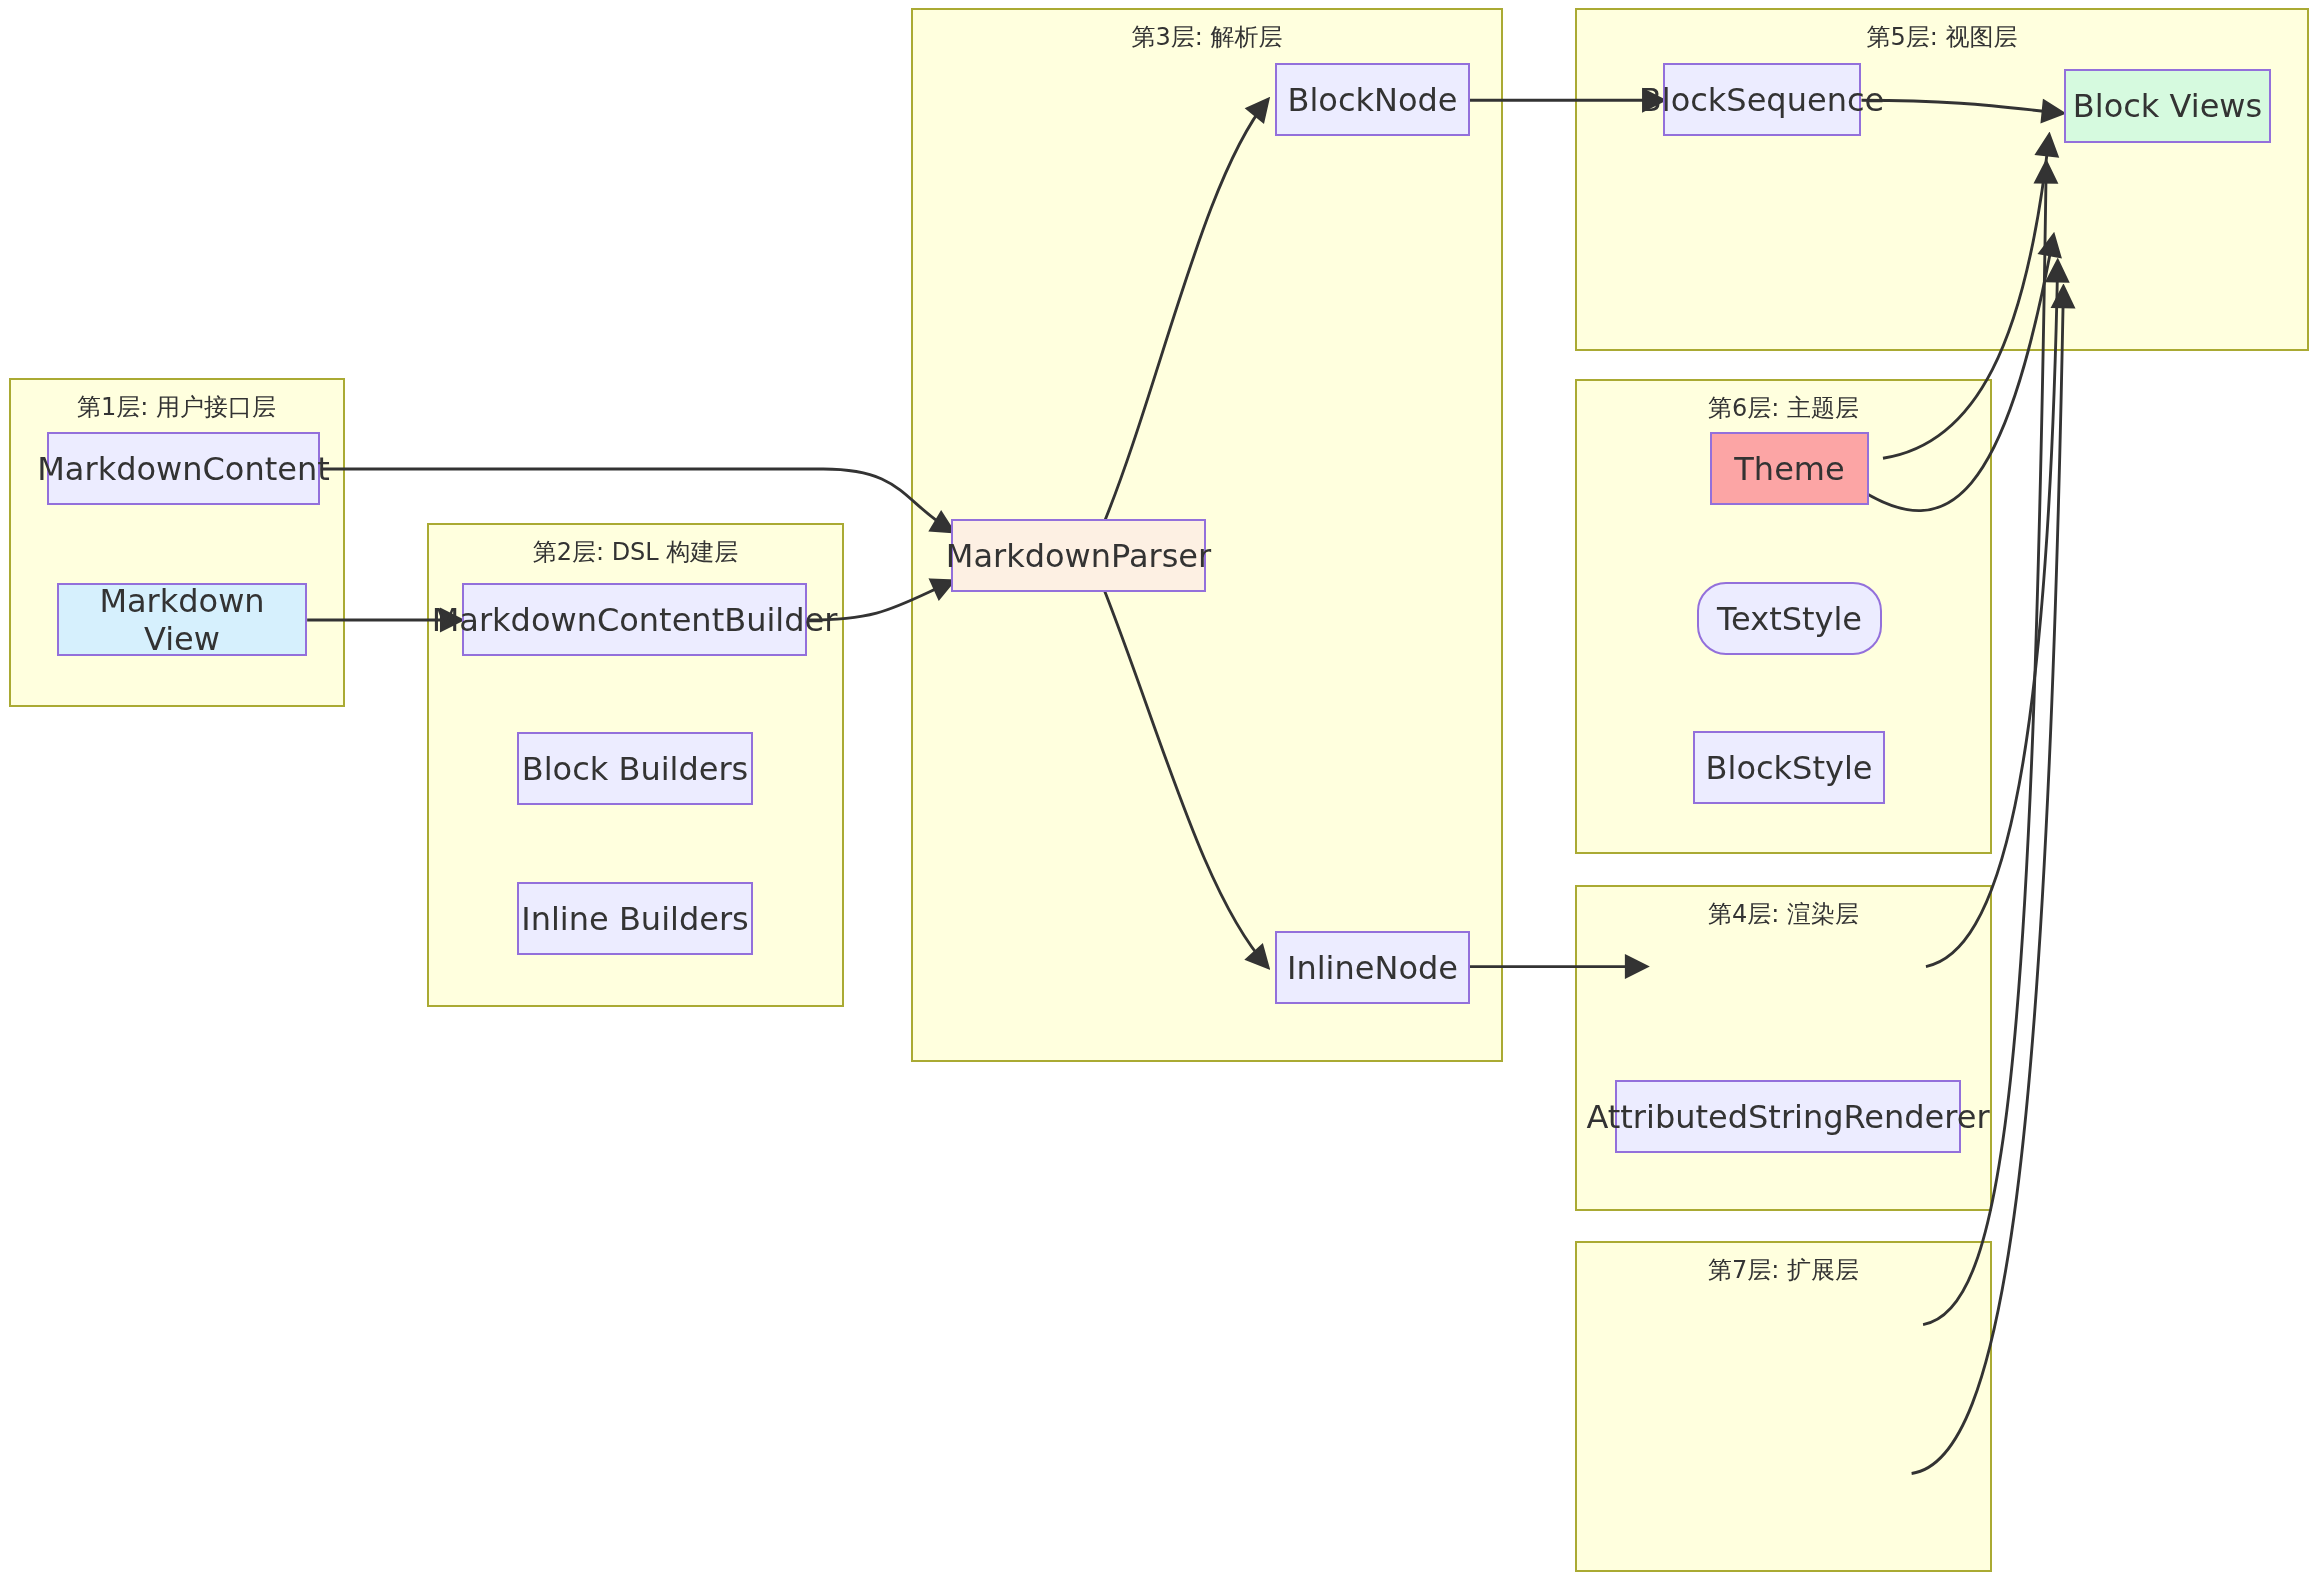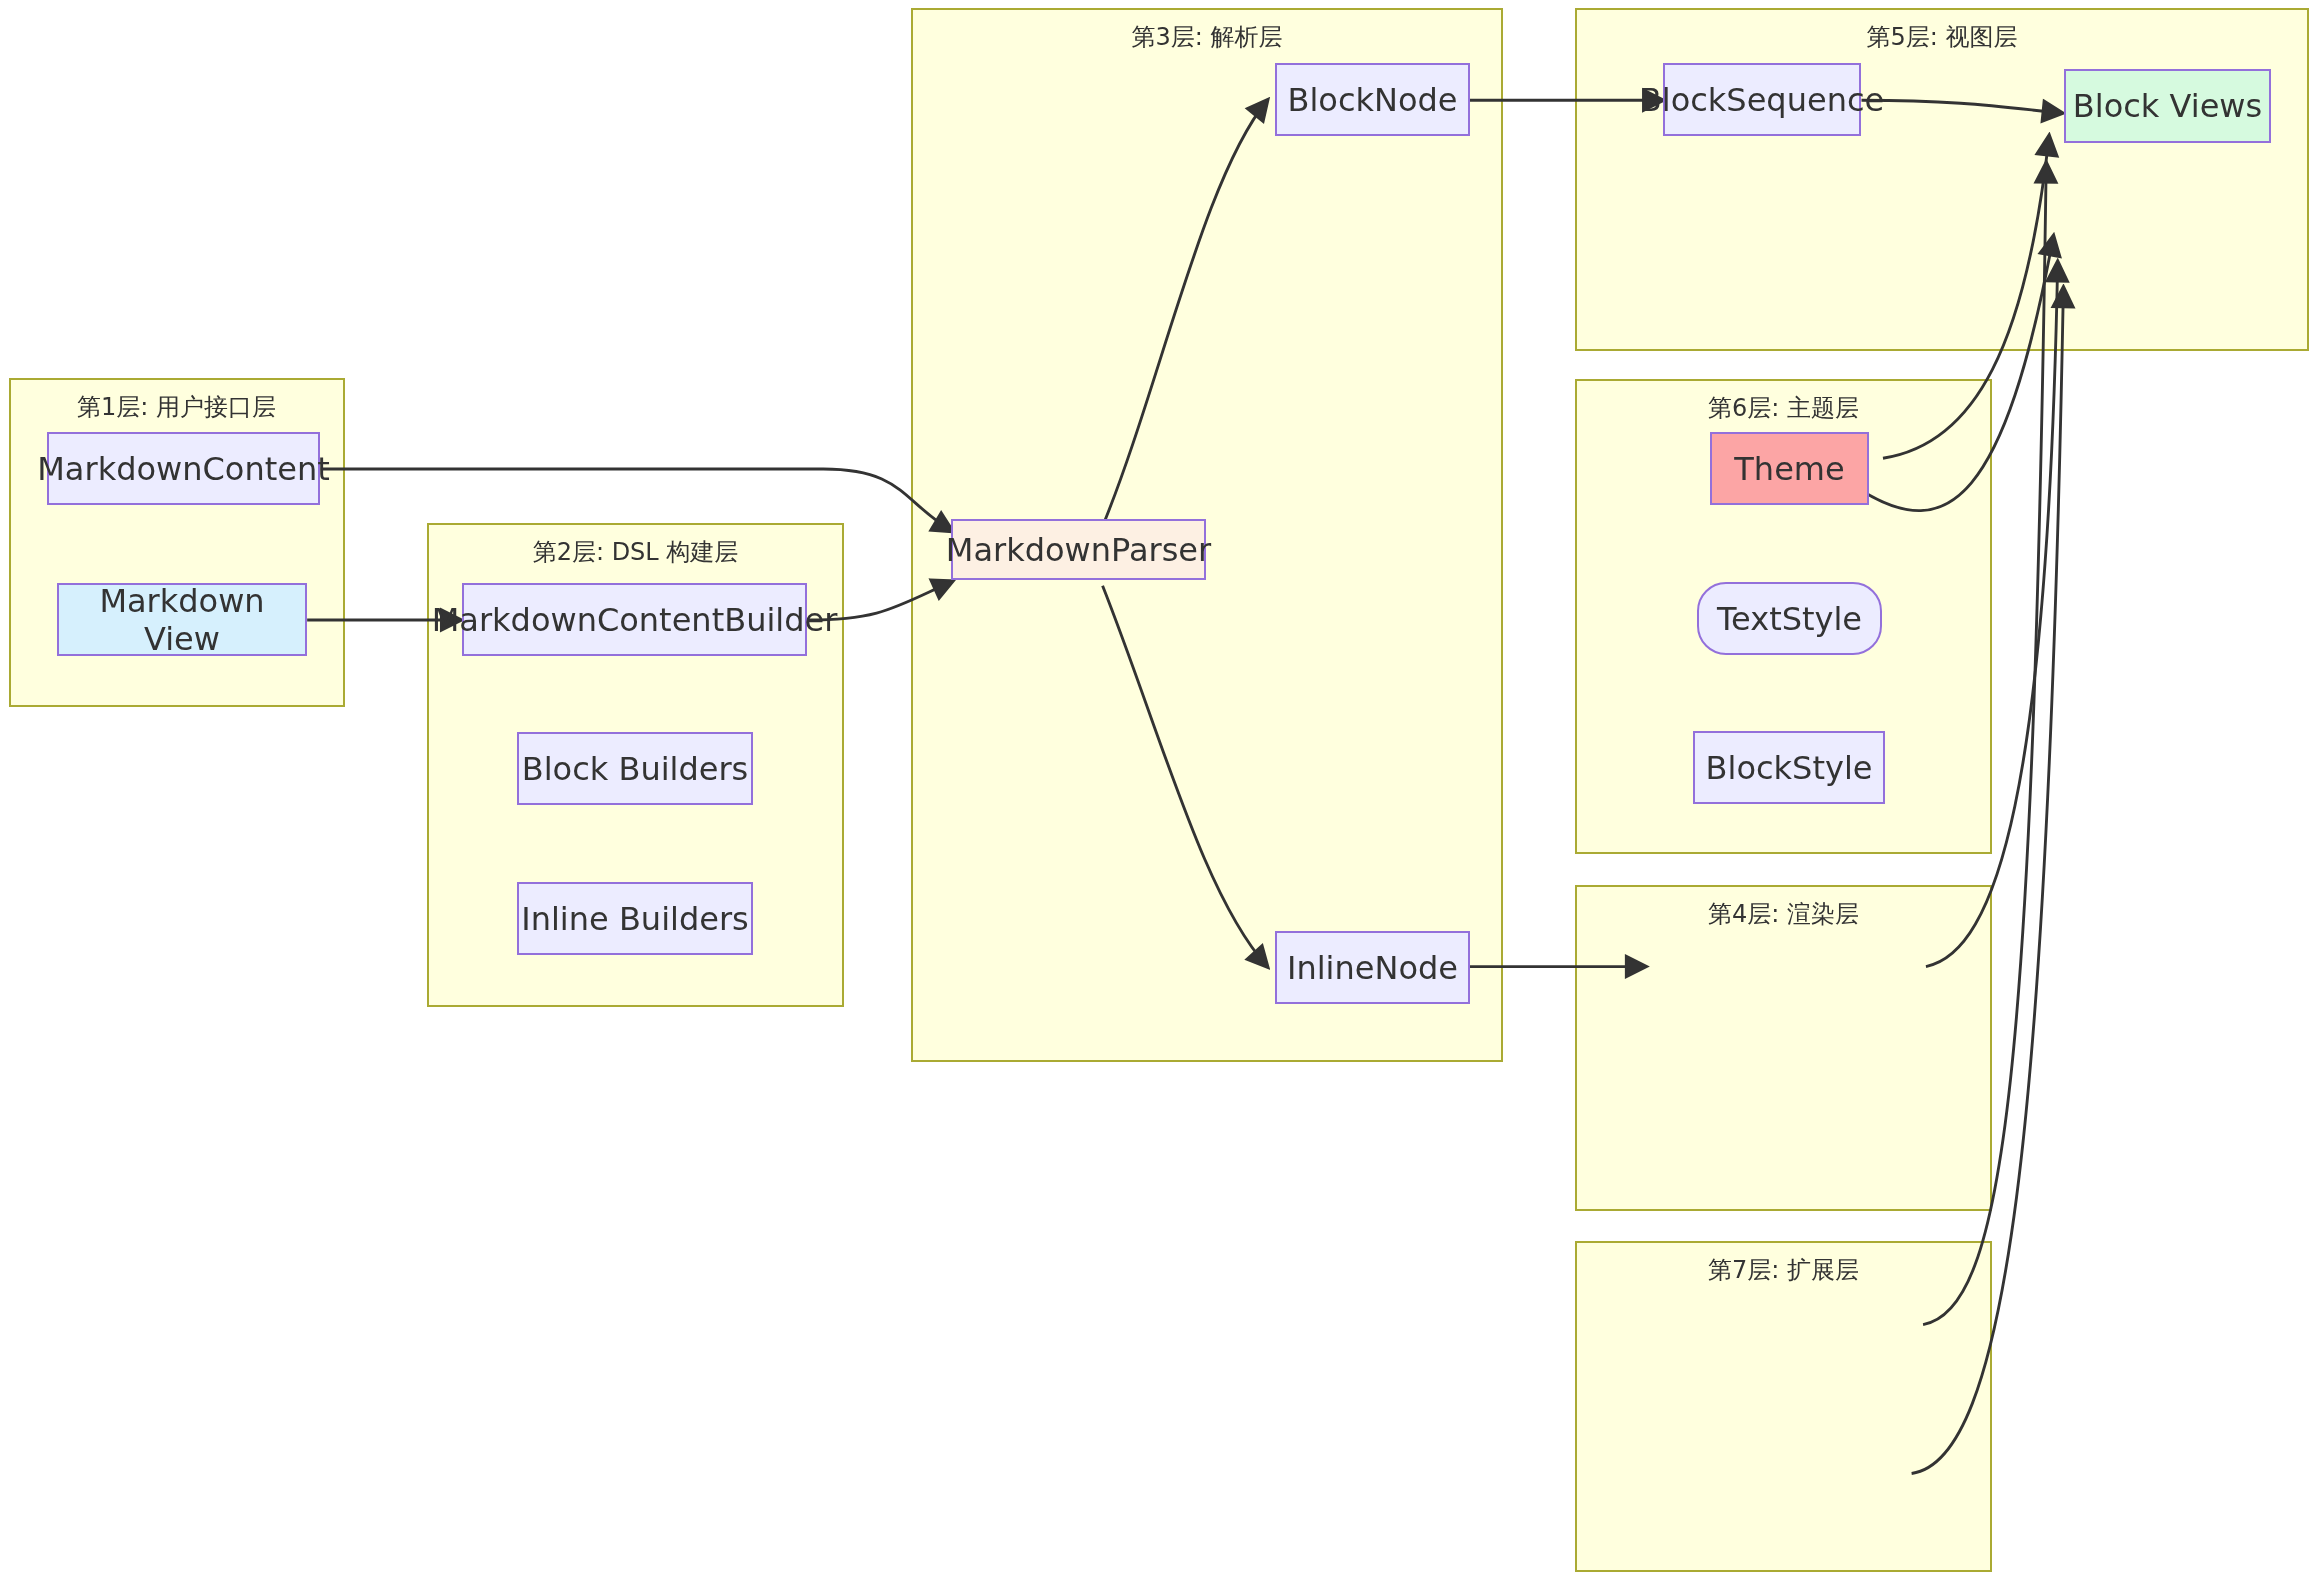--- a/index.html
+++ b/index.html
@@ -97,21 +97,21 @@
   <div class="node n-purple" style="left:462px;top:583px;width:345px;height:73px;">
     <span>MarkdownContentBuilder</span>
   </div>
   <div class="node n-purple" style="left:517px;top:732px;width:236px;height:73px;">
     <span>Block Builders</span>
   </div>
   <div class="node n-purple" style="left:517px;top:882px;width:236px;height:73px;">
     <span>Inline Builders</span>
   </div>
 
-  <div class="node n-peach" style="left:951px;top:519px;width:255px;height:61px;">
+  <div class="node n-peach" style="left:951px;top:519px;width:255px;height:73px;">
     <span>MarkdownParser</span>
   </div>
   <div class="node n-purple" style="left:1275px;top:63px;width:195px;height:73px;">
     <span>BlockNode</span>
   </div>
   <div class="node n-purple" style="left:1275px;top:931px;width:195px;height:73px;">
     <span>InlineNode</span>
   </div>
 
   <div class="node n-purple" style="left:1663px;top:63px;width:198px;height:73px;">
@@ -124,16 +124,19 @@
   <div class="node n-pink" style="left:1710px;top:432px;width:159px;height:73px;">
     <span>Theme</span>
   </div>
   <div class="node n-purple" style="left:1697px;top:582px;width:185px;height:73px;border-radius:29px;">
     <span>TextStyle</span>
   </div>
   <div class="node n-purple" style="left:1693px;top:731px;width:192px;height:73px;">
     <span>BlockStyle</span>
   </div>
 
+  <div class="node n-purple" style="left:1615px;top:1080px;width:346px;height:73px;">
+    <span>AttributedStringRenderer</span>
+  </div>
 
 
 </div>
 
 
 </body></html>

